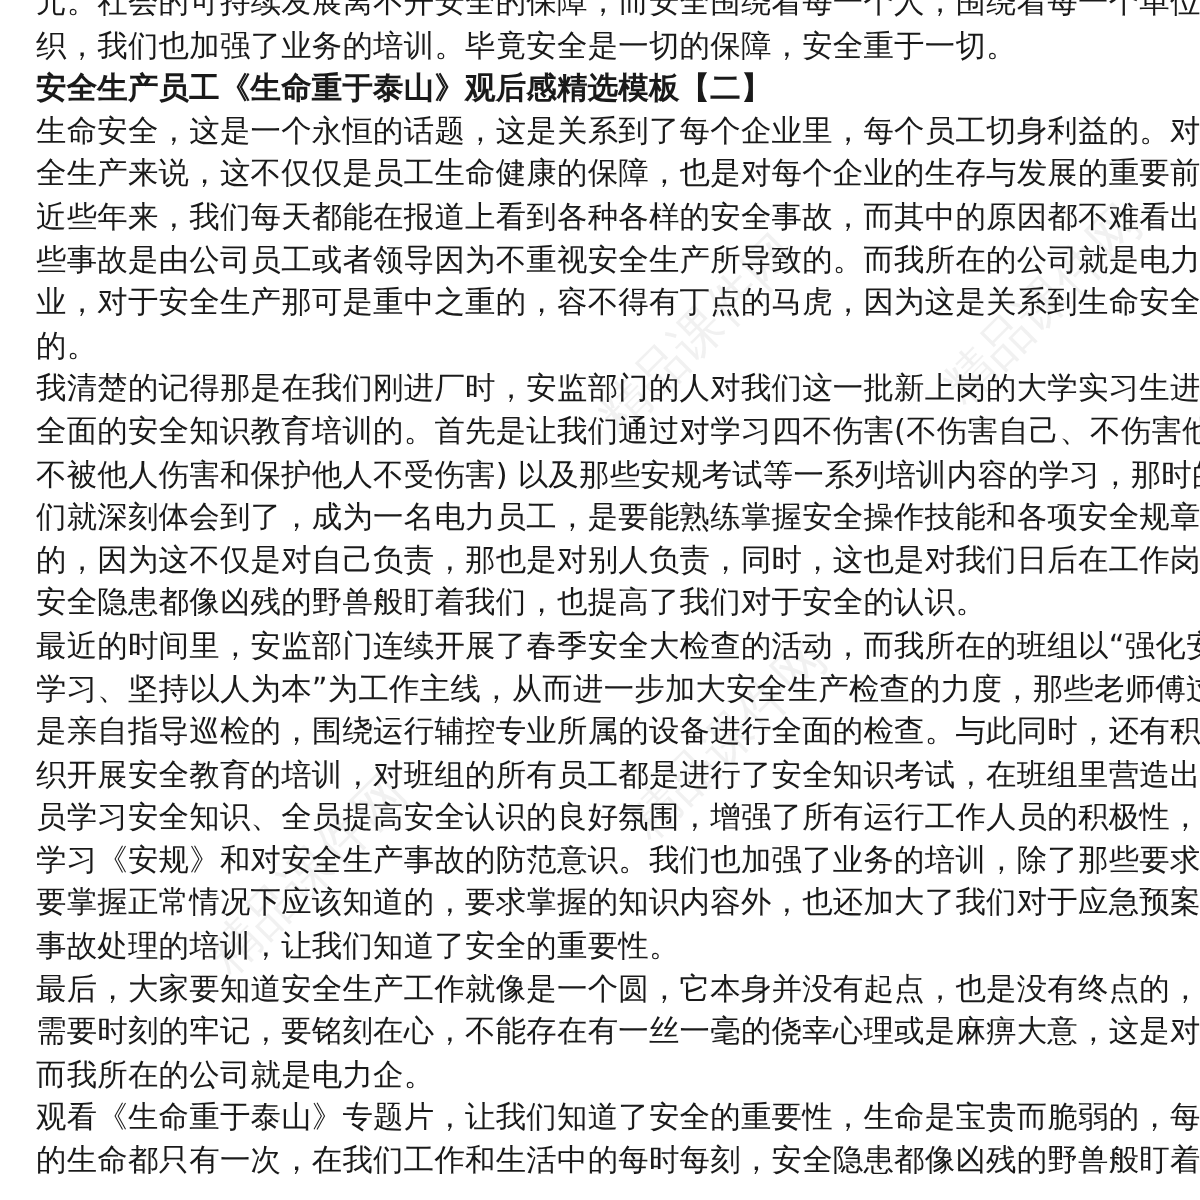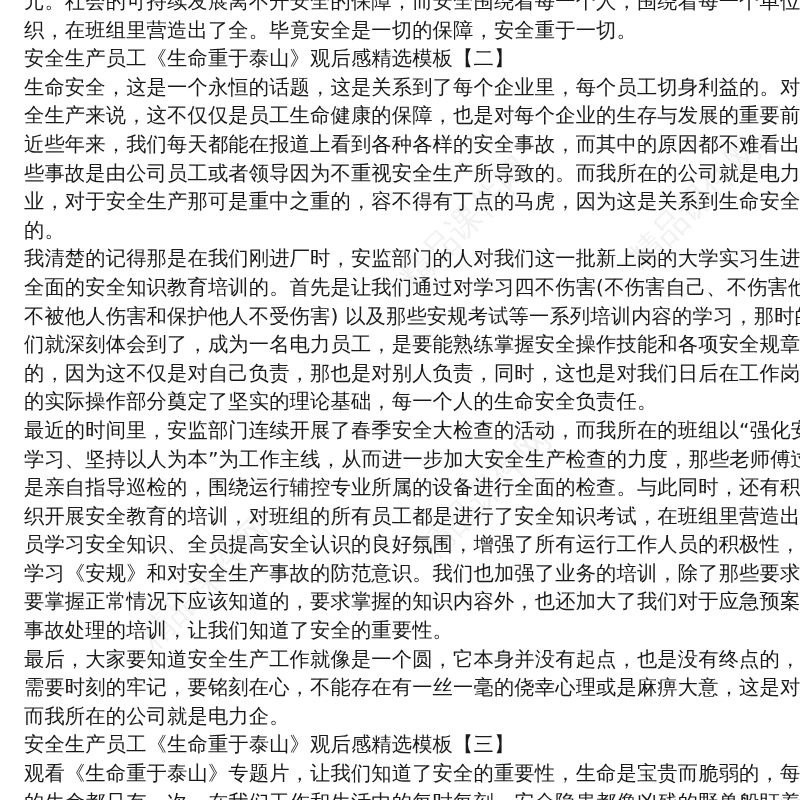--- a/index.html
+++ b/index.html
@@ -7,58 +7,57 @@
     width: 800px; height: 800px; overflow: hidden; background: #ffffff;
     position: relative;
     font-family: "DejaVu Sans", "Liberation Sans", sans-serif;
     color: #1a1a1a;
   }
   .page {
     position: absolute; left: 24px; top: -13px; width: 760px;
     font-size: 20.3px; line-height: 28.6px; letter-spacing: 0.15px;
   }
   .line { white-space: nowrap; height: 28.6px; }
-  .heading { font-weight: normal; }
+  .heading { font-weight: bold; }
   .watermark {
     position: absolute; color: rgba(180,180,180,0.18); font-size: 34px;
     transform: rotate(-45deg); pointer-events: none; white-space: nowrap;
     font-family: "DejaVu Sans", sans-serif;
   }
 </style>
 </head>
 <body>
 
 <div class="watermark" style="left:380px;top:200px;">精品课件网</div>
 <div class="watermark" style="left:610px;top:180px;">精品课件网</div>
 <div class="watermark" style="left:120px;top:560px;">精品课件网</div>
 <div class="watermark" style="left:400px;top:470px;">精品课件网</div>
 
 <div class="page" id="page">
     <div class="line">元。社会的可持续发展离不开安全的保障，而安全围绕着每一个人，围绕着每一个单位和组</div>
-    <div class="line">织，在班组里营造出了全。毕竟安全是一切的保障，安全重于一切。</div>
+    <div class="line">织，我们也加强了业务的培训。毕竟安全是一切的保障，安全重于一切。</div>
     <div class="line heading">安全生产员工《生命重于泰山》观后感精选模板【二】</div>
     <div class="line">生命安全，这是一个永恒的话题，这是关系到了每个企业里，每个员工切身利益的。对于安</div>
     <div class="line">全生产来说，这不仅仅是员工生命健康的保障，也是对每个企业的生存与发展的重要前提。</div>
     <div class="line">近些年来，我们每天都能在报道上看到各种各样的安全事故，而其中的原因都不难看出，这</div>
     <div class="line">些事故是由公司员工或者领导因为不重视安全生产所导致的。而我所在的公司就是电力企</div>
     <div class="line">业，对于安全生产那可是重中之重的，容不得有丁点的马虎，因为这是关系到生命安全问题</div>
     <div class="line">的。</div>
     <div class="line">我清楚的记得那是在我们刚进厂时，安监部门的人对我们这一批新上岗的大学实习生进行了</div>
     <div class="line">全面的安全知识教育培训的。首先是让我们通过对学习四不伤害(不伤害自己、不伤害他人、</div>
     <div class="line">不被他人伤害和保护他人不受伤害) 以及那些安规考试等一系列培训内容的学习，那时的我</div>
     <div class="line">们就深刻体会到了，成为一名电力员工，是要能熟练掌握安全操作技能和各项安全规章制度</div>
     <div class="line">的，因为这不仅是对自己负责，那也是对别人负责，同时，这也是对我们日后在工作岗位上</div>
-    <div class="line">的实际操作部分奠定了坚实的理论基础，每一个人的生命安全负责任。</div>
+    <div class="line">安全隐患都像凶残的野兽般盯着我们，也提高了我们对于安全的认识。</div>
     <div class="line">最近的时间里，安监部门连续开展了春季安全大检查的活动，而我所在的班组以“强化安全</div>
     <div class="line">学习、坚持以人为本”为工作主线，从而进一步加大安全生产检查的力度，那些老师傅过都</div>
     <div class="line">是亲自指导巡检的，围绕运行辅控专业所属的设备进行全面的检查。与此同时，还有积极组</div>
     <div class="line">织开展安全教育的培训，对班组的所有员工都是进行了安全知识考试，在班组里营造出了全</div>
     <div class="line">员学习安全知识、全员提高安全认识的良好氛围，增强了所有运行工作人员的积极性，主动</div>
     <div class="line">学习《安规》和对安全生产事故的防范意识。我们也加强了业务的培训，除了那些要求我们</div>
     <div class="line">要掌握正常情况下应该知道的，要求掌握的知识内容外，也还加大了我们对于应急预案以及</div>
     <div class="line">事故处理的培训，让我们知道了安全的重要性。</div>
     <div class="line">最后，大家要知道安全生产工作就像是一个圆，它本身并没有起点，也是没有终点的，我们</div>
     <div class="line">需要时刻的牢记，要铭刻在心，不能存在有一丝一毫的侥幸心理或是麻痹大意，这是对我们</div>
     <div class="line">而我所在的公司就是电力企。</div>
-    <div class="line heading">安全生产员工《生命重于泰山》观后感精选模板【三】</div>
     <div class="line">观看《生命重于泰山》专题片，让我们知道了安全的重要性，生命是宝贵而脆弱的，每个人</div>
     <div class="line">的生命都只有一次，在我们工作和生活中的每时每刻，安全隐患都像凶残的野兽般盯着我们</div>
   </div>
 
 </body></html>

